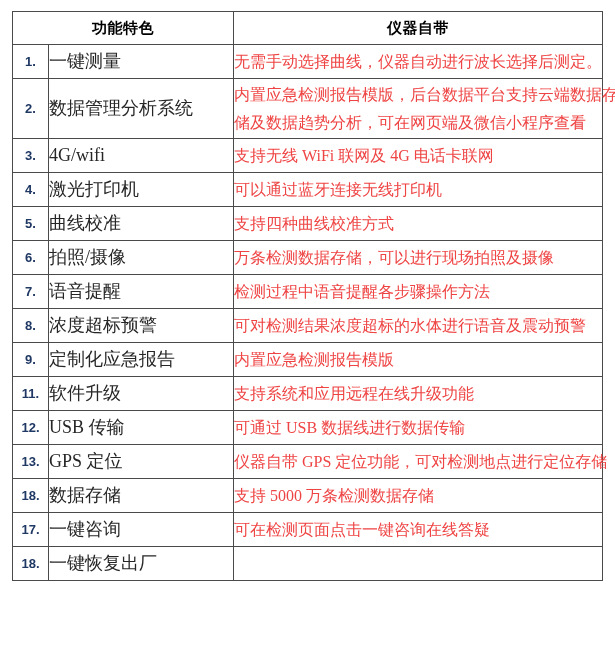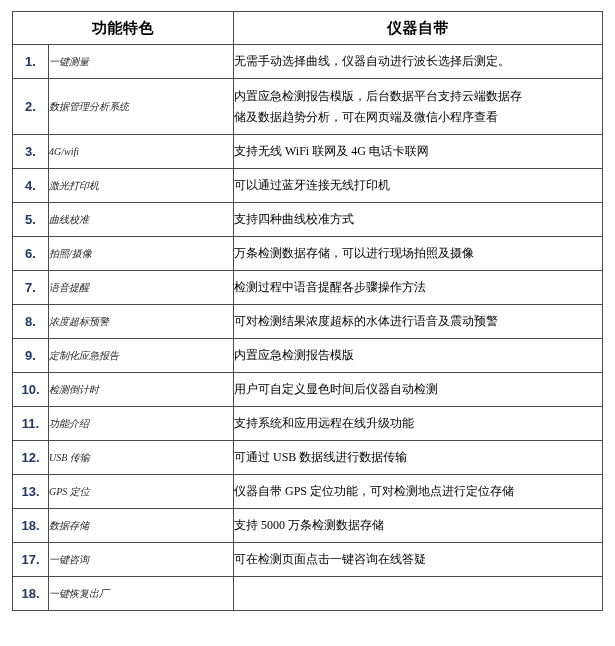--- a/index.html
+++ b/index.html
@@ -51,29 +51,28 @@
   }
   td.num {
     text-align: center;
     font-size: 13px;
     color: #1f3864;
     font-family: "Liberation Sans", "DejaVu Sans", sans-serif;
     font-weight: bold;
     padding-right: 2px;
   }
   td.name {
-    font-size: 10px;
+    font-size: 18px;
     color: #262626;
     padding-left: 22px;
     line-height: 1.5;
-    font-style: italic;
   }
   td.desc {
-    font-size: 12px;
-    color: #000000;
+    font-size: 16px;
+    color: #ef4444;
     padding-left: 20px;
     padding-right: 6px;
     line-height: 1.72;
   }
   tr.r-std td { height: 33px; }
   tr.r-tall td { height: 51px; }
   tr.r-tall td.desc { padding-top: 2px; padding-bottom: 2px; }
   .desc-line { display: block; white-space: nowrap; }
 </style>
 </head>
@@ -151,29 +150,22 @@
           </td>
         </tr>
         <tr class="r-std">
           <td class="num">9.</td>
           <td class="name">定制化应急报告</td>
           <td class="desc">
             <span class="desc-line">内置应急检测报告模版</span>
           </td>
         </tr>
         <tr class="r-std">
-          <td class="num">10.</td>
-          <td class="name">检测倒计时</td>
-          <td class="desc">
-            <span class="desc-line">用户可自定义显色时间后仪器自动检测</span>
-          </td>
-        </tr>
-        <tr class="r-std">
           <td class="num">11.</td>
-          <td class="name">功能介绍</td>
+          <td class="name">软件升级</td>
           <td class="desc">
             <span class="desc-line">支持系统和应用远程在线升级功能</span>
           </td>
         </tr>
         <tr class="r-std">
           <td class="num">12.</td>
           <td class="name">USB 传输</td>
           <td class="desc">
             <span class="desc-line">可通过 USB 数据线进行数据传输</span>
           </td>

